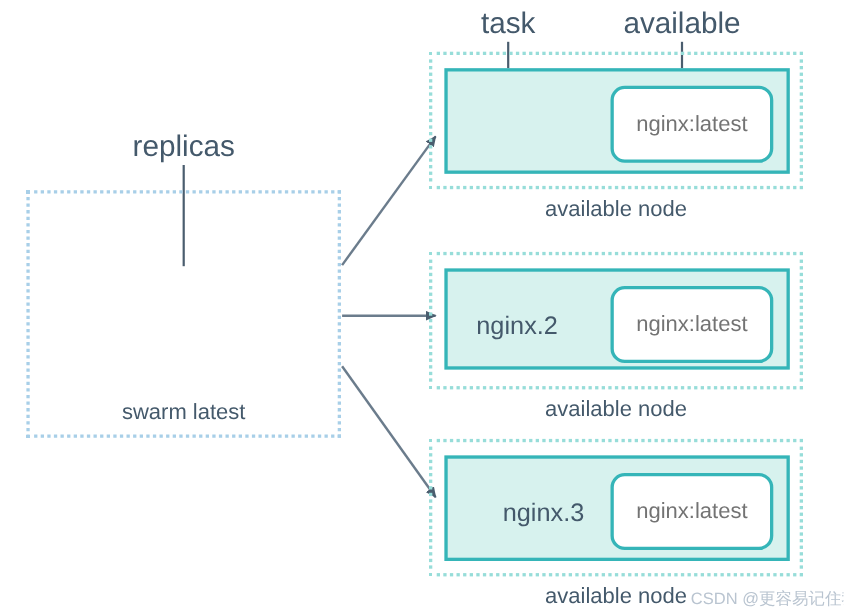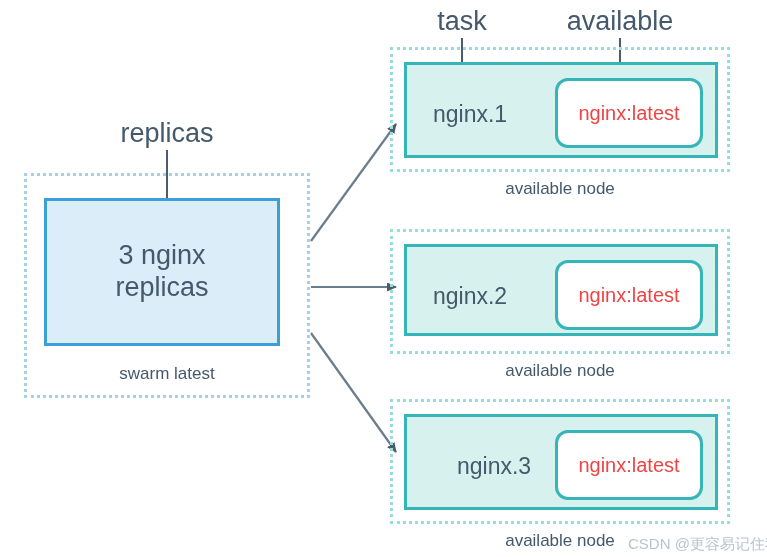--- a/index.html
+++ b/index.html
@@ -74,26 +74,26 @@
     box-sizing: border-box;
     background: #ffffff;
     border: 3px solid #35b5b8;
     border-radius: 13px;
     display: flex;
     align-items: center;
     justify-content: center;
   }
   .container-text {
     font-size: 20px;
-    color: #ef4444;
+    color: #737373;
     white-space: nowrap;
   }
   
   .caption {
-    font-size: 17px;
+    font-size: 20px;
     text-align: center;
     transform: translateX(-50%);
   }
   
   .leader {
     position: absolute;
     width: 2px;
     background: #4a5d6e;
   }
   
@@ -127,38 +127,31 @@
     <line x1="311" y1="241" x2="396" y2="124" stroke="#6b7c8c" stroke-width="2.2" marker-end="url(#ah)"></line>
     <line x1="311" y1="287" x2="396" y2="287" stroke="#6b7c8c" stroke-width="2.2" marker-end="url(#ah)"></line>
     <line x1="311" y1="333" x2="396" y2="452" stroke="#6b7c8c" stroke-width="2.2" marker-end="url(#ah)"></line>
   </svg>
 
   <div class="lbl callout" style="left:167px; top:120px;">replicas</div>
   <div class="leader" style="left:166px; top:150px; height:92px;"></div>
 
   <div class="dashbox dash-blue" style="left:24px; top:173px; width:286px; height:225px;"></div>
 
-  <div class="service-box" style="left:44px; top:198px; width:236px; height:148px;">
-    <div class="service-text">
-      <div>3 nginx</div>
-      <div>replicas</div>
-    </div>
-  </div>
 
   <div class="lbl caption" style="left:167px; top:365px;">swarm latest</div>
 
   <div class="lbl callout" style="left:462px; top:8px;">task</div>
   <div class="leader" style="left:461px; top:38px; height:55px;"></div>
 
   <div class="lbl callout" style="left:620px; top:8px;">available</div>
   <div class="leader" style="left:619px; top:38px; height:55px;"></div>
 
   <div class="dashbox dash-teal" style="left:390px; top:47px; width:340px; height:125px;"></div>
   <div class="task-box" style="left:404px; top:62px; width:314px; height:96px;">
-    <div class="task-name" style="left:26px; top:36px;">nginx.1</div>
     <div class="container-box" style="left:148px; top:13px; width:148px; height:70px;">
       <span class="container-text">nginx:latest</span>
     </div>
   </div>
   <div class="lbl caption" style="left:560px; top:180px;">available node</div>
 
   <div class="dashbox dash-teal" style="left:390px; top:229px; width:340px; height:125px;"></div>
   <div class="task-box" style="left:404px; top:244px; width:314px; height:92px;">
     <div class="task-name" style="left:26px; top:36px;">nginx.2</div>
     <div class="container-box" style="left:148px; top:13px; width:148px; height:70px;">

